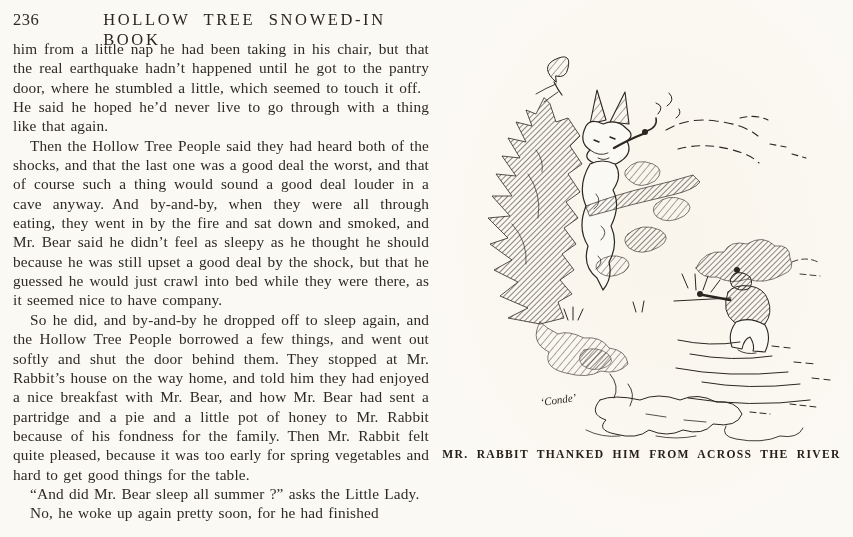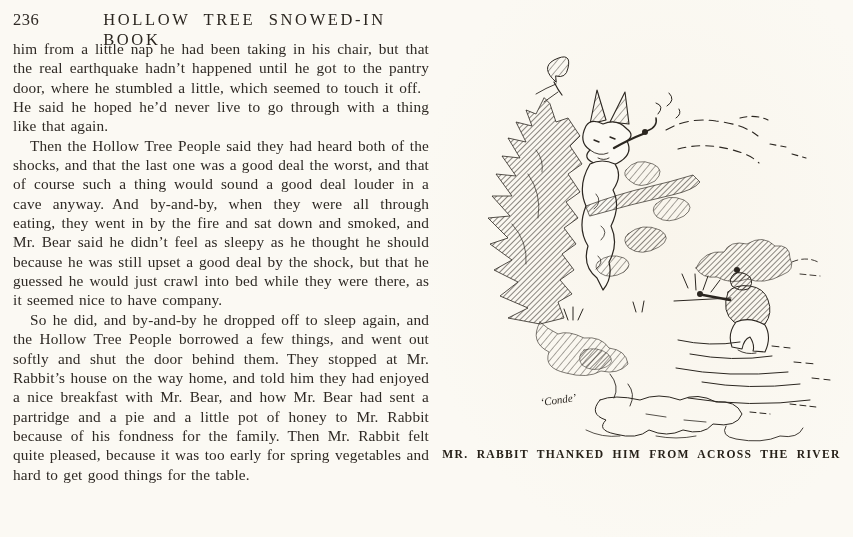--- a/index.html
+++ b/index.html
@@ -60,20 +60,22 @@
 
   <div class="running-head">
     <span class="page-number">236</span>
     <span class="running-title">HOLLOW TREE SNOWED-IN BOOK</span>
   </div>
 
   <div class="text-column">
     <p>him from a little nap he had been taking in his chair, but that the real earthquake hadn’t happened until he got to the pantry door, where he stumbled a little, which seemed to touch it off. He said he hoped he’d never live to go through with a thing like that again.</p>
     <p class="indent">Then the Hollow Tree People said they had heard both of the shocks, and that the last one was a good deal the worst, and that of course such a thing would sound a good deal louder in a cave anyway. And by-and-by, when they were all through eating, they went in by the fire and sat down and smoked, and Mr. Bear said he didn’t feel as sleepy as he thought he should because he was still upset a good deal by the shock, but that he guessed he would just crawl into bed while they were there, as it seemed nice to have company.</p>
     <p class="indent">So he did, and by-and-by he dropped off to sleep again, and the Hollow Tree People borrowed a few things, and went out softly and shut the door behind them. They stopped at Mr. Rabbit’s house on the way home, and told him they had enjoyed a nice breakfast with Mr. Bear, and how Mr. Bear had sent a partridge and a pie and a little pot of honey to Mr. Rabbit because of his fondness for the family. Then Mr. Rabbit felt quite pleased, because it was too early for spring vegetables and hard to get good things for the table.</p>
+    <p class="indent">“And did Mr. Bear sleep all summer ?” asks the Little Lady.</p>
+    <p class="indent">No, he woke up again pretty soon, for he had finished</p>
   </div>
 </div>
 
 <div class="right-page">
 
   <div class="illustration">
     <svg viewBox="0 0 404 392" xmlns="http://www.w3.org/2000/svg">
       <defs>
         <pattern id="h1" width="4" height="4" patternUnits="userSpaceOnUse" patternTransform="rotate(45)">
           <line x1="0" y1="0" x2="0" y2="4" stroke="#2b2620" stroke-width="1.1"></line>

